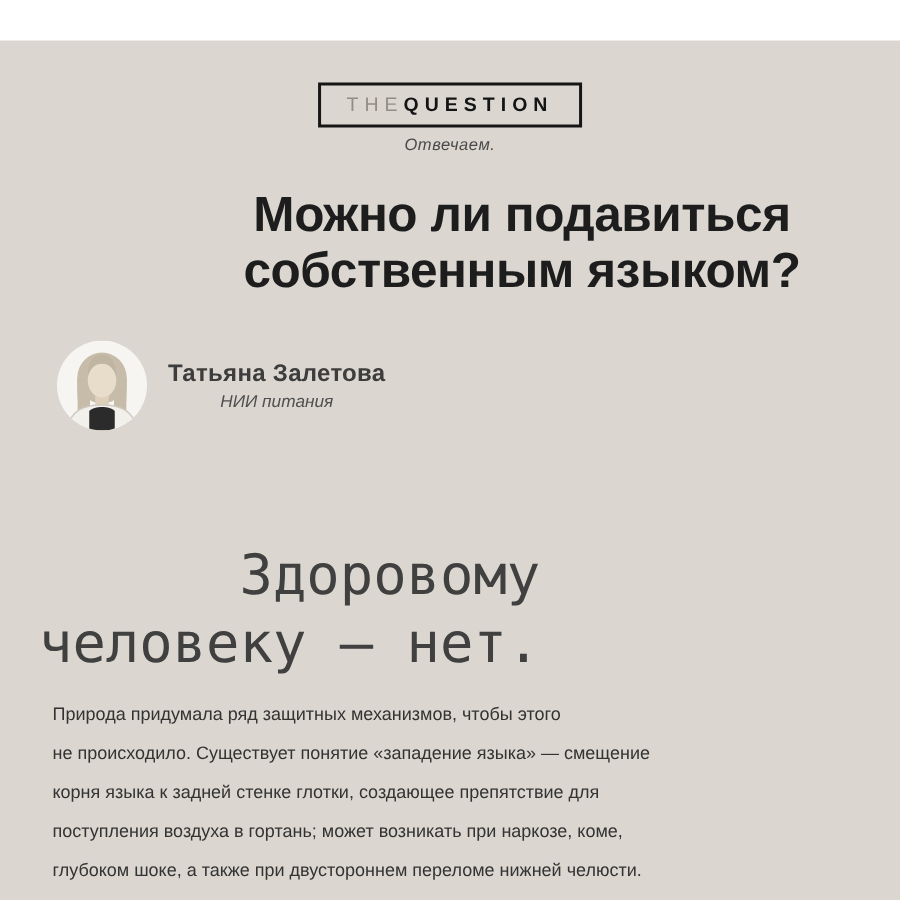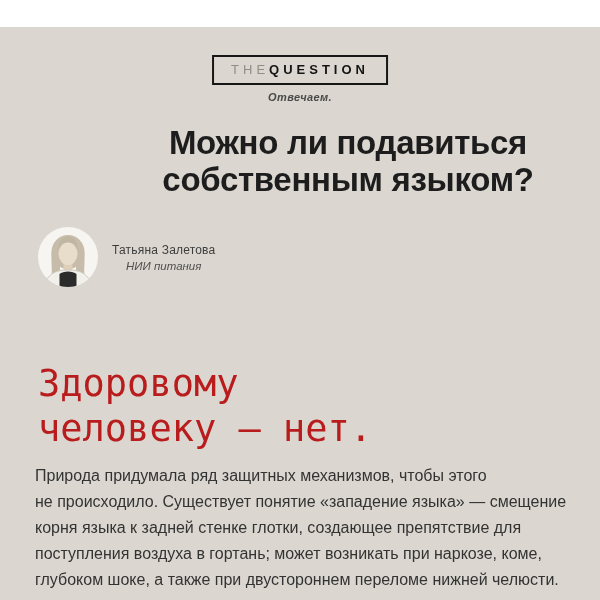--- a/index.html
+++ b/index.html
@@ -16,57 +16,58 @@
     border:2px solid #161616;
     height:30px;line-height:26px;box-sizing:border-box;
     padding:0 17px;
     font-size:13px;letter-spacing:4px;white-space:nowrap;
   }
   .logo-the{color:#928d85;font-weight:500;}
   .logo-question{color:#141414;font-weight:800;}
   .tagline{
     position:absolute;top:64px;left:0;width:100%;
     text-align:center;
-    font-size:11px;font-style:italic;font-weight:700;
+    font-size:11px;font-style:italic;font-weight:400;
     color:#4a4a4a;letter-spacing:0.4px;
   }
   .question-title{
     position:absolute;top:97px;left:0;width:100%;margin:0;
     text-align:center;
     font-size:33px;line-height:37px;font-weight:800;
     letter-spacing:-0.3px;
     color:#1d1d1d;
     white-space:pre-line;
     padding-left:48px;
   }
   .author{
     position:absolute;top:200px;left:38px;
     display:flex;align-items:center;gap:14px;
   }
   .avatar{
     width:60px;height:60px;border-radius:50%;
     overflow:hidden;display:block;flex:0 0 auto;
   }
   .author-name{
-    font-size:12px;font-weight:400;color:#3d3d3d;
+    font-size:16px;font-weight:700;color:#3d3d3d;
     margin-bottom:3px;letter-spacing:0.2px;
   }
   .author-affiliation{
     font-size:11.5px;font-style:italic;color:#4f4f4f;text-align:center;
   }
   .answer-headline{
-    position:absolute;top:334px;left:38px;
+    position:absolute;top:334px;left:26px;
     font-family:"DejaVu Sans Mono", monospace;
     font-size:37px;line-height:45px;
-    color:#b91c1c;
+    color:#404040;
     white-space:pre-line;
+    text-align:right;
   }
   .answer-body{
     position:absolute;top:436px;left:35px;width:556px;margin:0;
-    font-size:16px;line-height:26px;
+    font-size:12px;line-height:26px;
     color:#333333;
     white-space:pre-line;
   }
 </style>
 </head>
 <body>
 
 <div class="card">
 
   <div class="logo-box">

